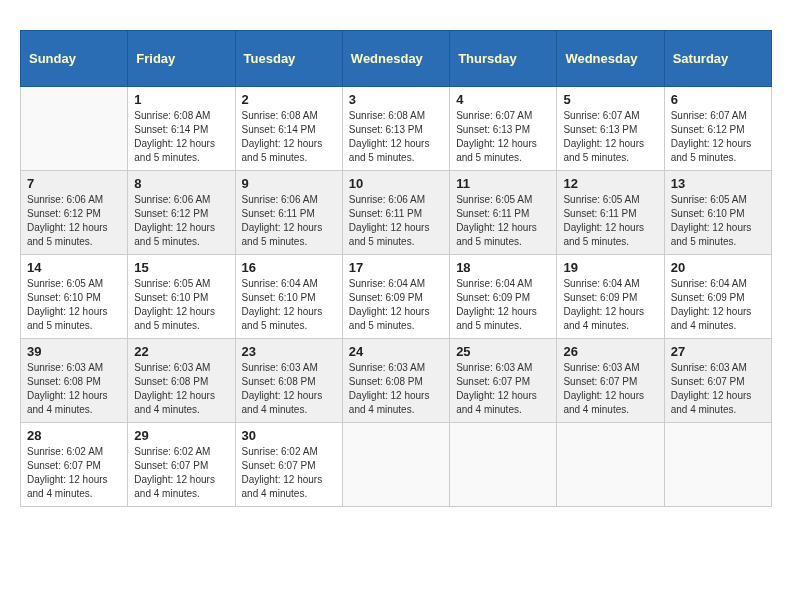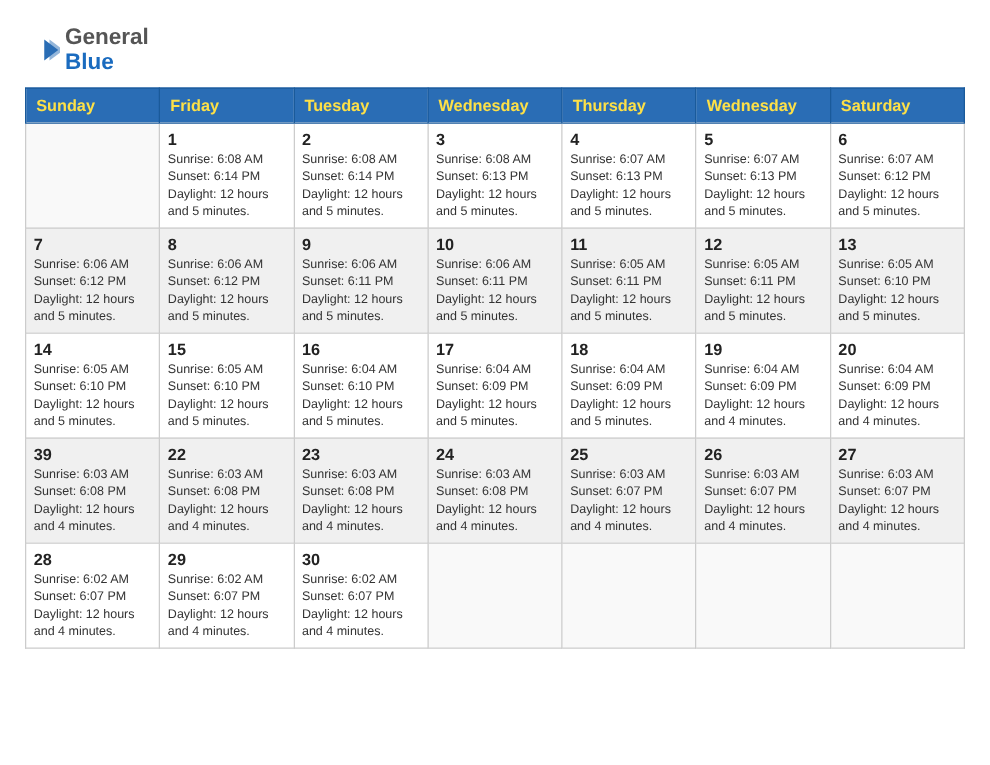--- a/index.html
+++ b/index.html
@@ -44,23 +44,23 @@
       font-size: 14px;
       color: #444;
       font-weight: bold;
     }
     .calendar {
       width: 100%;
       border-collapse: collapse;
     }
     .calendar th {
       background-color: #2a6db5;
-      color: #fde047;
+      color: #fef9c3;
       text-align: left;
-      padding: 6px 8px;
+      padding: 20px 8px;
       font-size: 13px;
       font-weight: bold;
       border: 1px solid #1a5a9a;
     }
     .calendar td {
       vertical-align: top;
       border: 1px solid #ccc;
       padding: 5px 6px;
       font-size: 10.5px;
       color: #333;
@@ -86,30 +86,20 @@
       background-color: #f0f0f0;
     }
     .row-white {
       background-color: #ffffff;
     }
   </style>
 </head>
 <body>
 
 <div class="header">
-  <div class="logo">
-    <svg class="logo-icon" viewBox="0 0 40 40">
-      <polygon points="22,8 38,20 22,32" fill="#2a6db5"></polygon>
-      <polygon points="28,8 44,20 28,32" fill="#2a6db5" opacity="0.5"></polygon>
-    </svg>
-    <div class="logo-text">
-      <span class="logo-general">General</span><br>
-      <span class="logo-blue">Blue</span>
-    </div>
-  </div>
 </div>
 
 <table class="calendar">
   <thead>
     <tr id="header-row">
         <th>Sunday</th>
         <th>Friday</th>
         <th>Tuesday</th>
         <th>Wednesday</th>
         <th>Thursday</th>

